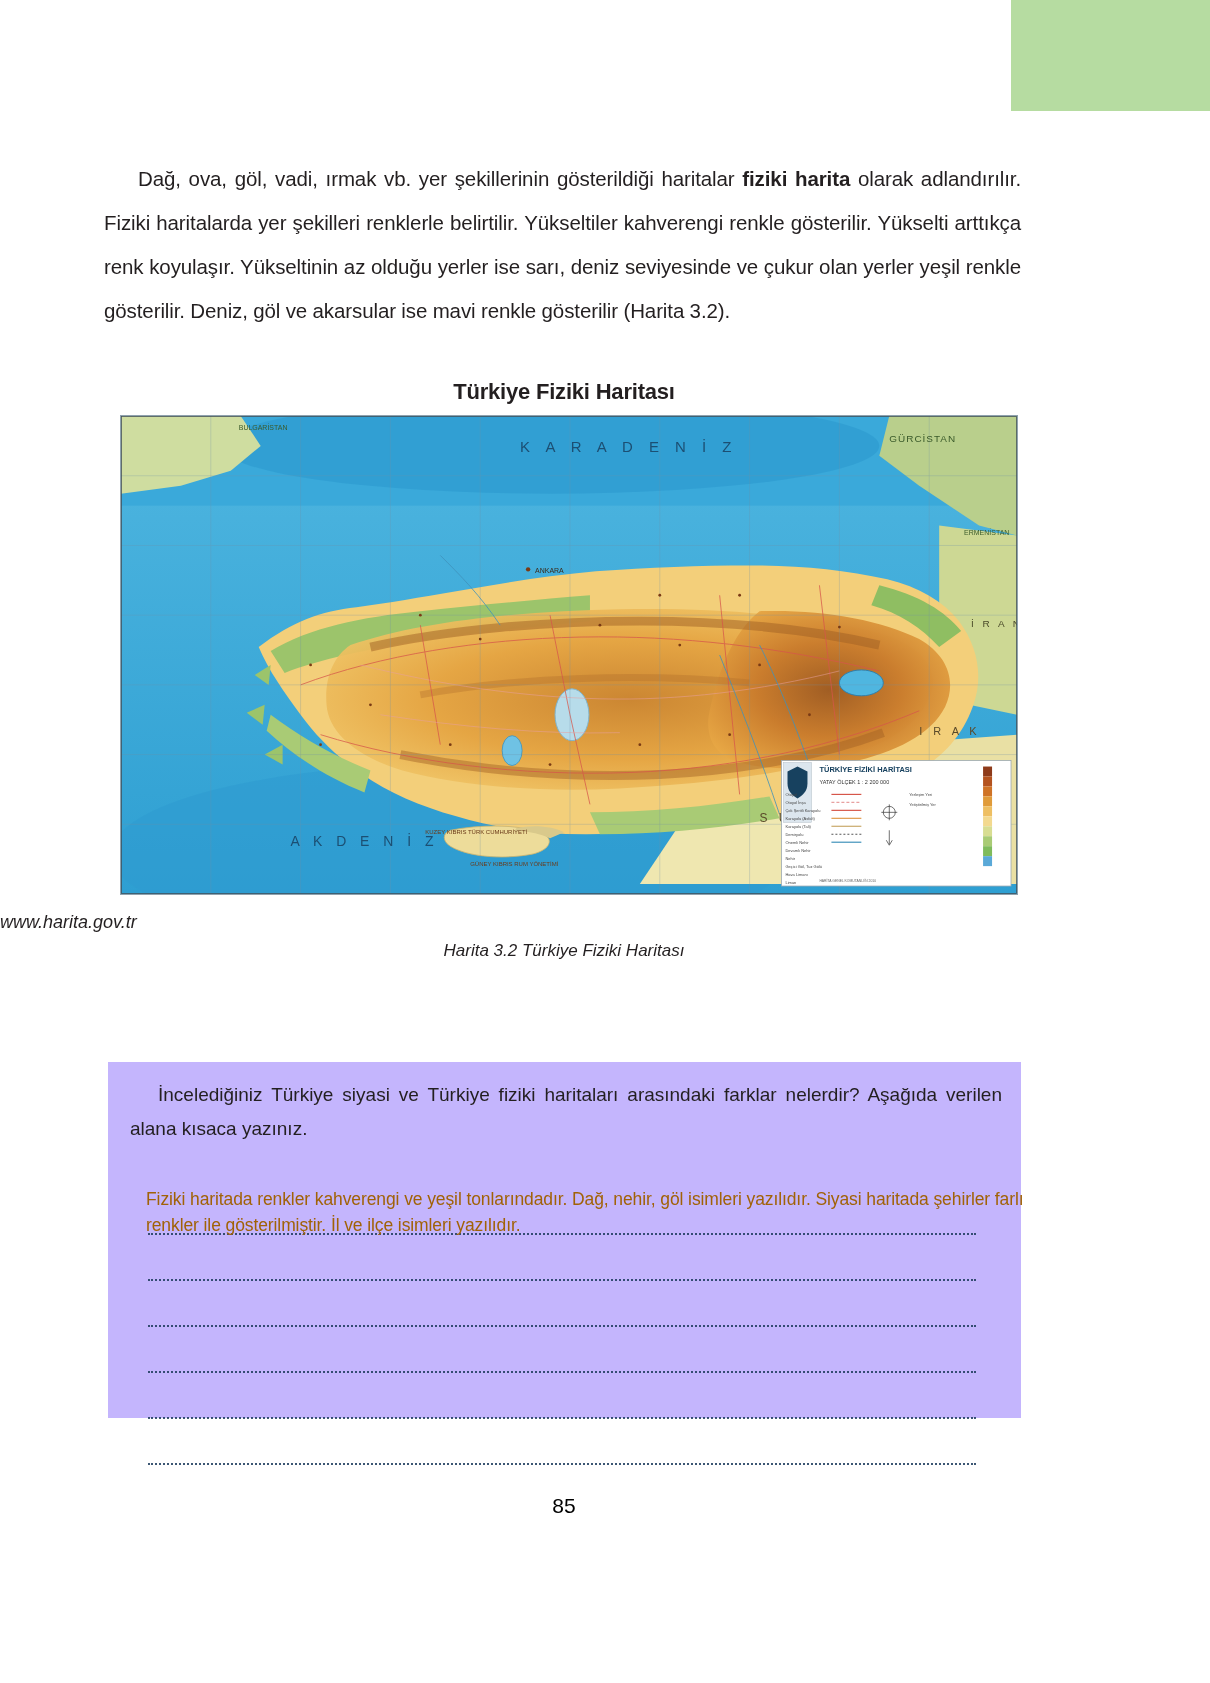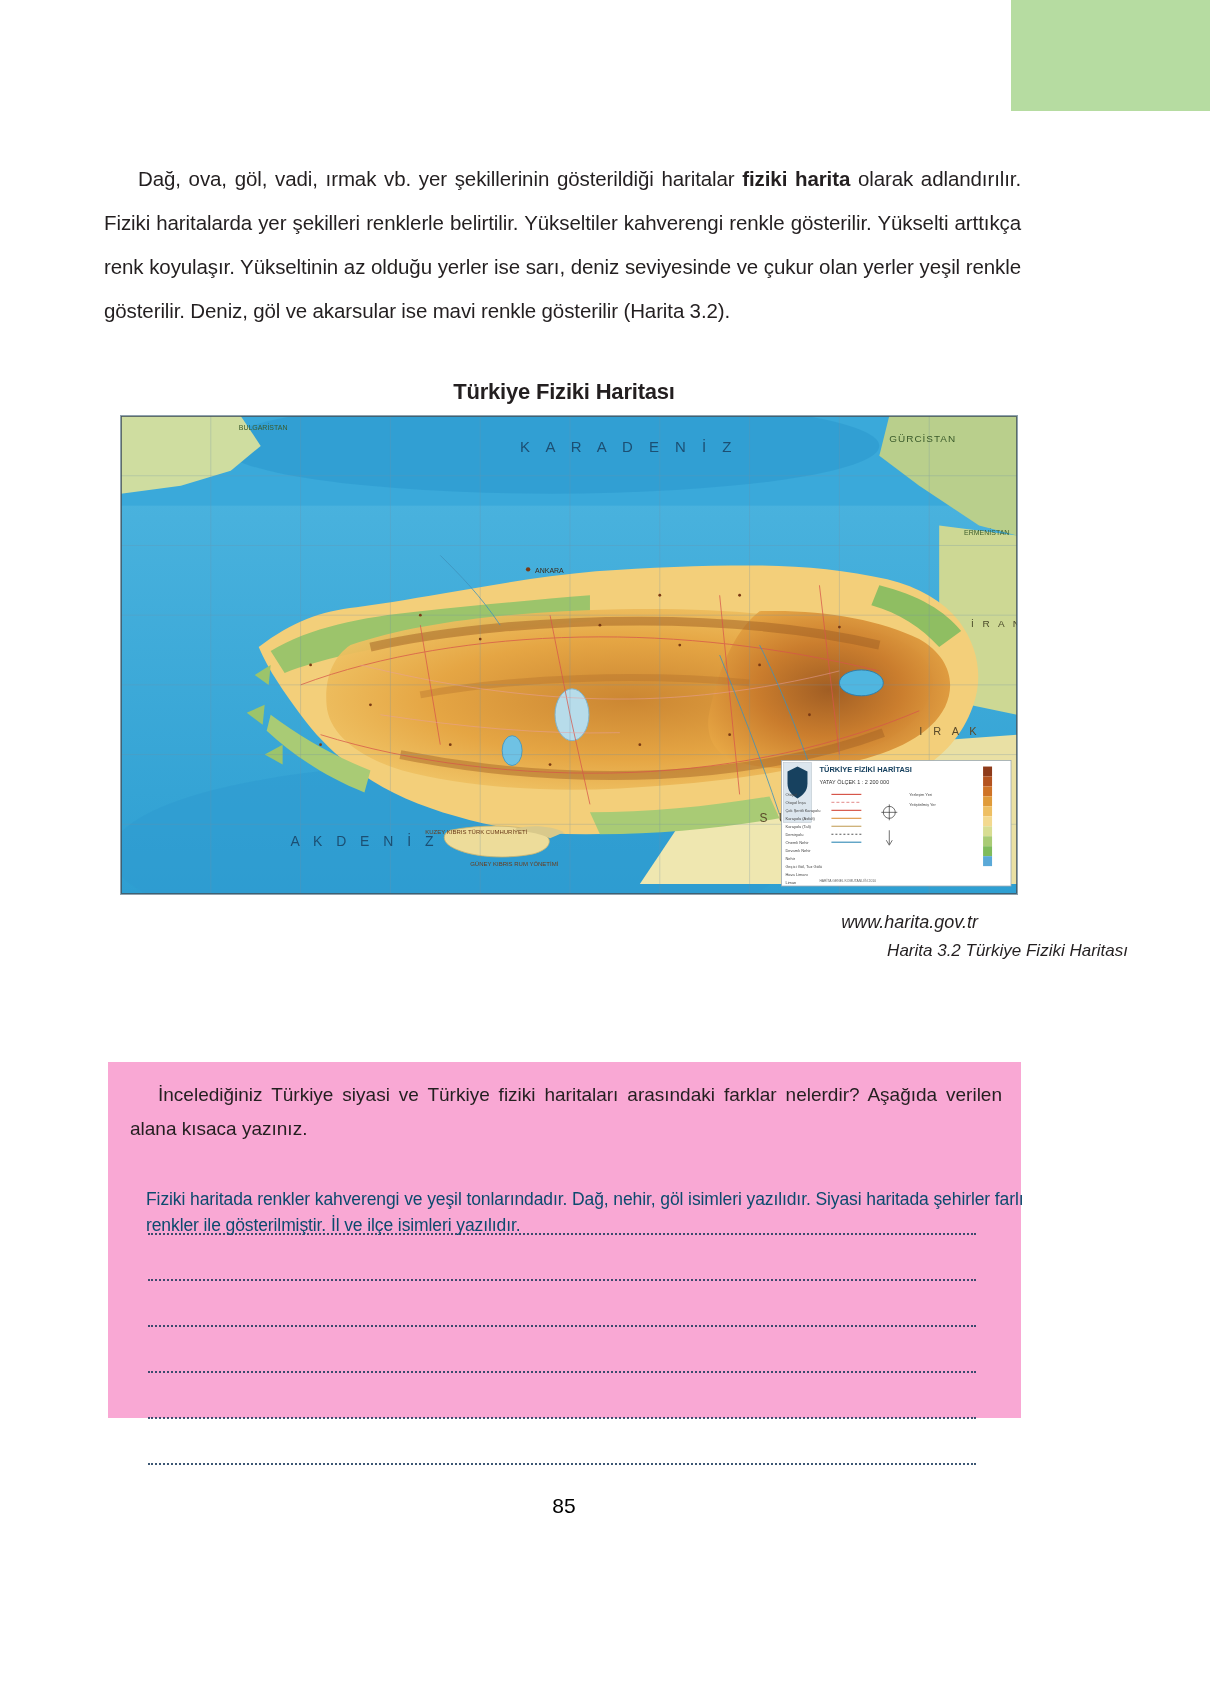--- a/index.html
+++ b/index.html
@@ -59,30 +59,30 @@
     overflow: hidden;
     background: #ec4899;
   }
   .map-canvas { position: absolute; inset: 0; }
   .map-canvas svg { display: block; width: 100%; height: 100%; }
 
   .map-source {
     position: absolute;
     left: 0; top: 912px;
     width: 978px;
-    text-align: right;
+    text-align: left;
     font-size: 18px;
     font-style: italic;
     color: #231f20;
   }
   .map-caption {
     position: absolute;
     left: 0; top: 941px;
     width: 1128px;
-    text-align: right;
+    text-align: center;
     font-size: 17px;
     font-style: italic;
     color: #231f20;
   }
 
   
   .activity {
     position: absolute;
     left: 108px; top: 1014px;
     width: 913px; height: 404px;
@@ -131,21 +131,21 @@
     border-radius: 50%;
     background: #ffffff;
     display: flex; align-items: center; justify-content: center;
   }
   .banner-icon-circle svg { display:block; }
 
   .activity-body {
     position: absolute;
     left: 0; top: 48px;
     width: 913px; height: 356px;
-    background: #f9a8d4;
+    background: #c4b5fd;
   }
   .activity-question {
     position: absolute;
     left: 22px; top: 16px;
     width: 872px;
     font-size: 19px;
     line-height: 34px;
     color: #231f20;
     text-indent: 28px;
     text-align: justify;
@@ -169,21 +169,21 @@
     opacity: 0.85;
   }
 
   
   .answer-text {
     position: absolute;
     left: 146px; top: 1186px;
     width: 1060px;
     font-size: 17.5px;
     line-height: 26px;
-    color: #0c4a6e;
+    color: #a16207;
     letter-spacing: -0.1px;
     white-space: pre-wrap;
   }
 
   
   .page-number {
     position: absolute;
     left: 0; top: 1494px;
     width: 1128px;
     text-align: center;

